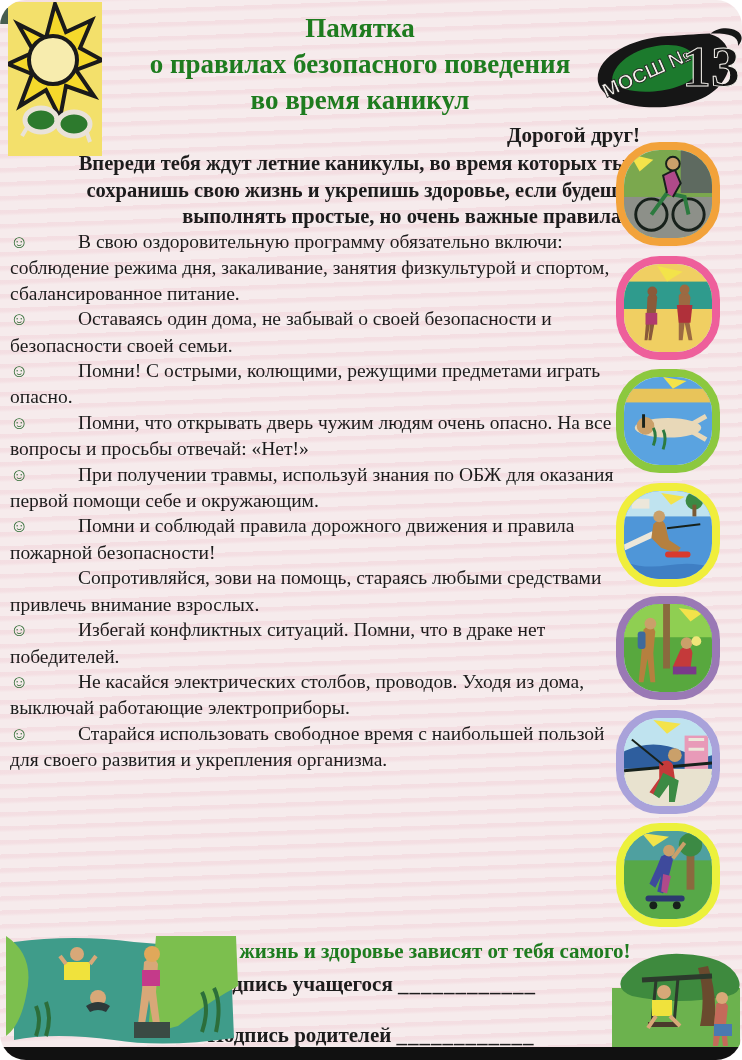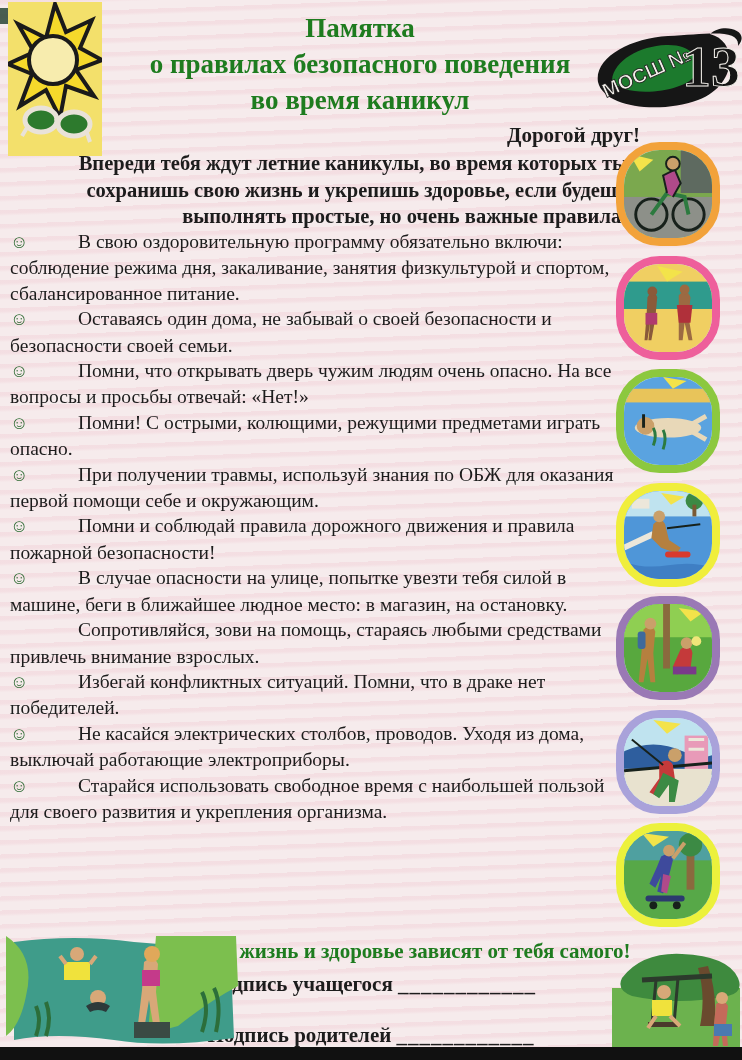--- a/index.html
+++ b/index.html
@@ -8,20 +8,21 @@
     width:742px;height:1060px;
     margin:0 auto;
     background:
       repeating-linear-gradient(178deg,
         rgba(236,178,192,0.22) 0px, rgba(236,178,192,0.22) 3px,
         rgba(255,255,255,0) 6px, rgba(255,255,255,0) 14px),
       #f6ebec;
     overflow:hidden;
     font-family:"Liberation Serif","DejaVu Serif",serif;
     color:#1c1c1c;
+    border-radius:26px;
   }
   .bottom-bar{position:absolute;left:0;bottom:0;width:742px;height:13px;background:#111;}
   .edge-mark{position:absolute;left:0;top:8px;width:10px;height:16px;background:#1c3b2a;opacity:.8;}
 
   
   .sun-tile{position:absolute;left:8px;top:2px;width:94px;height:154px;background:#f3e06b;}
   .title{position:absolute;left:90px;top:10px;width:540px;text-align:center;
          color:#1e7c1f;font-weight:bold;font-size:27px;line-height:36px;}
   .logo{position:absolute;right:0px;top:20px;width:152px;height:110px;}
 
@@ -90,25 +91,24 @@
       <text x="92" y="66" font-family="Liberation Serif, serif" font-size="58" font-weight="bold" fill="#161616" stroke="#f2efe9" stroke-width="1">13</text>
     </svg>
   </div>
 
   <div class="greeting">Дорогой друг!</div>
   <div class="intro">Впереди тебя ждут летние каникулы, во время которых ты сохранишь свою жизнь и укрепишь здоровье, если будешь выполнять простые, но очень важные правила!</div>
 
   <div class="rules">
     <div class="rule"><span class="smiley">☺</span><span class="gap"></span><span>В свою оздоровительную программу обязательно включи: соблюдение режима дня, закаливание, занятия физкультурой и спортом, сбалансированное питание.</span></div>
     <div class="rule"><span class="smiley">☺</span><span class="gap"></span><span>Оставаясь один дома, не забывай о своей безопасности и безопасности своей семьи.</span></div>
+    <div class="rule"><span class="smiley">☺</span><span class="gap"></span><span>Помни! С острыми, колющими, режущими предметами играть опасно.</span></div>
     <div class="rule"><span class="smiley">☺</span><span class="gap"></span><span>Помни, что открывать дверь чужим людям очень опасно. На все вопросы и просьбы отвечай: «Нет!»</span></div>
-    <div class="rule"><span class="smiley">☺</span><span class="gap"></span><span>Помни! С острыми, колющими, режущими предметами играть опасно.</span></div>
     <div class="rule"><span class="smiley">☺</span><span class="gap"></span><span>При получении травмы, используй знания по ОБЖ для оказания первой помощи себе и окружающим.</span></div>
     <div class="rule"><span class="smiley">☺</span><span class="gap"></span><span>Помни и соблюдай правила дорожного движения и правила пожарной безопасности!</span></div>
-    <div class="rule"><span class="smiley">☺</span><span class="gap"></span><span>В случае опасности на улице, попытке увезти тебя силой в машине, беги в ближайшее людное место: в магазин, на остановку.</span></div>
     <div class="rule cont"><span class="smiley">☺</span><span class="gap"></span><span>Сопротивляйся, зови на помощь, стараясь любыми средствами привлечь внимание взрослых.</span></div>
     <div class="rule"><span class="smiley">☺</span><span class="gap"></span><span>Избегай конфликтных ситуаций. Помни, что в драке нет победителей.</span></div>
     <div class="rule"><span class="smiley">☺</span><span class="gap"></span><span>Не касайся электрических столбов, проводов. Уходя из дома, выключай работающие электроприборы.</span></div>
     <div class="rule"><span class="smiley">☺</span><span class="gap"></span><span>Старайся использовать свободное время с наибольшей пользой для своего развития и укрепления организма.</span></div>
   </div>
 
   <div class="motto">Помни! Твоя жизнь и здоровье зависят от тебя самого!</div>
 
   <div class="sig student">
     <span>Подпись учащегося</span>

